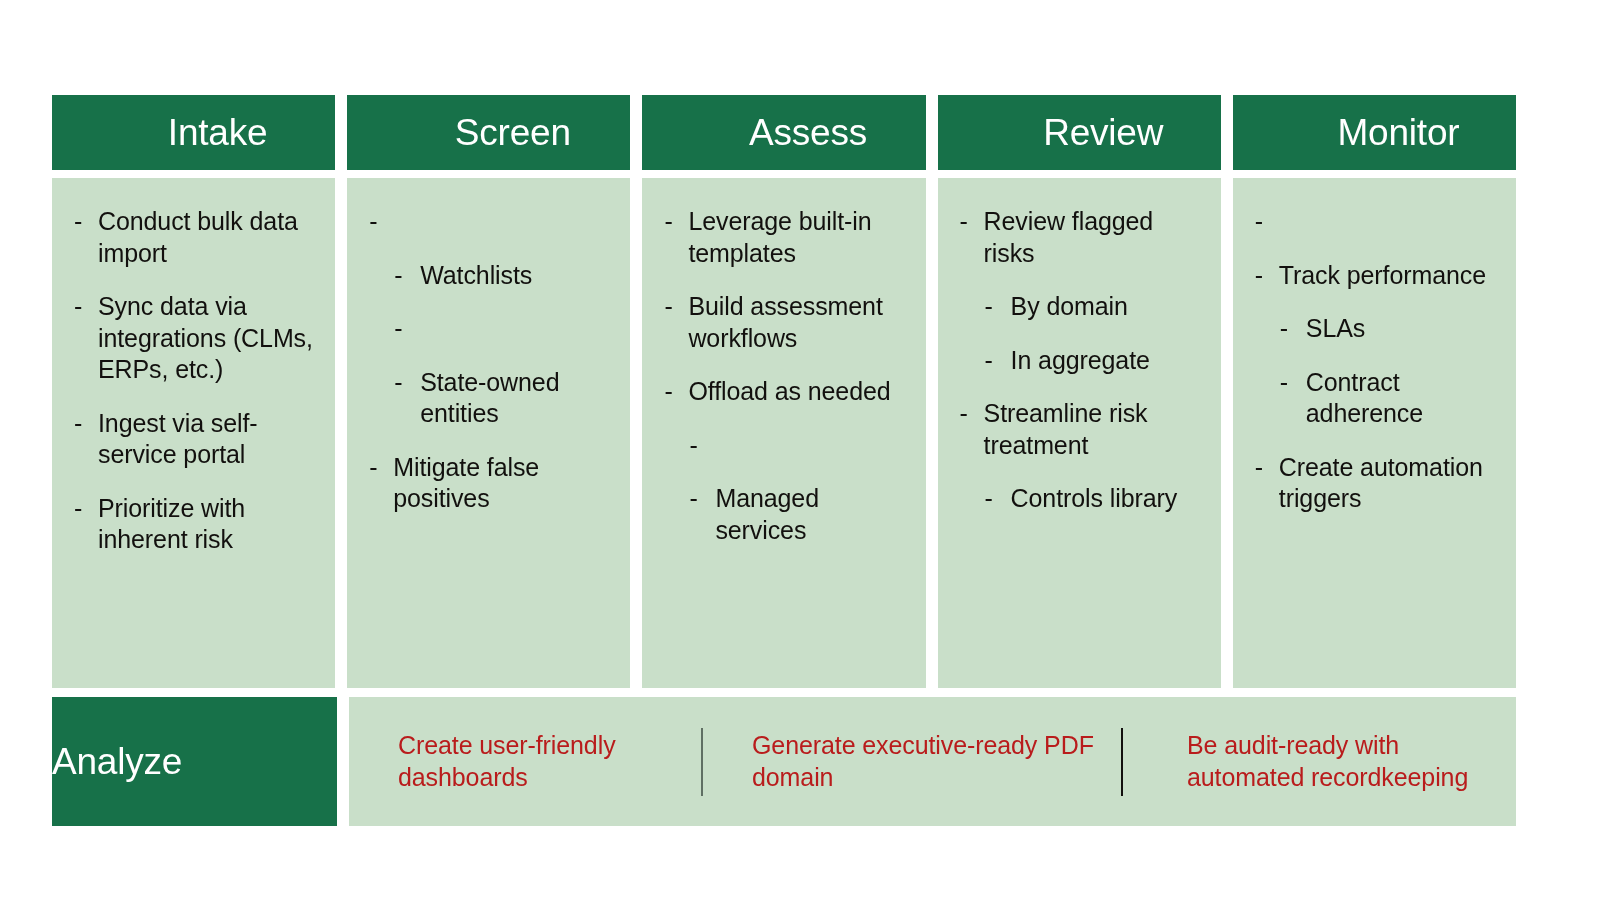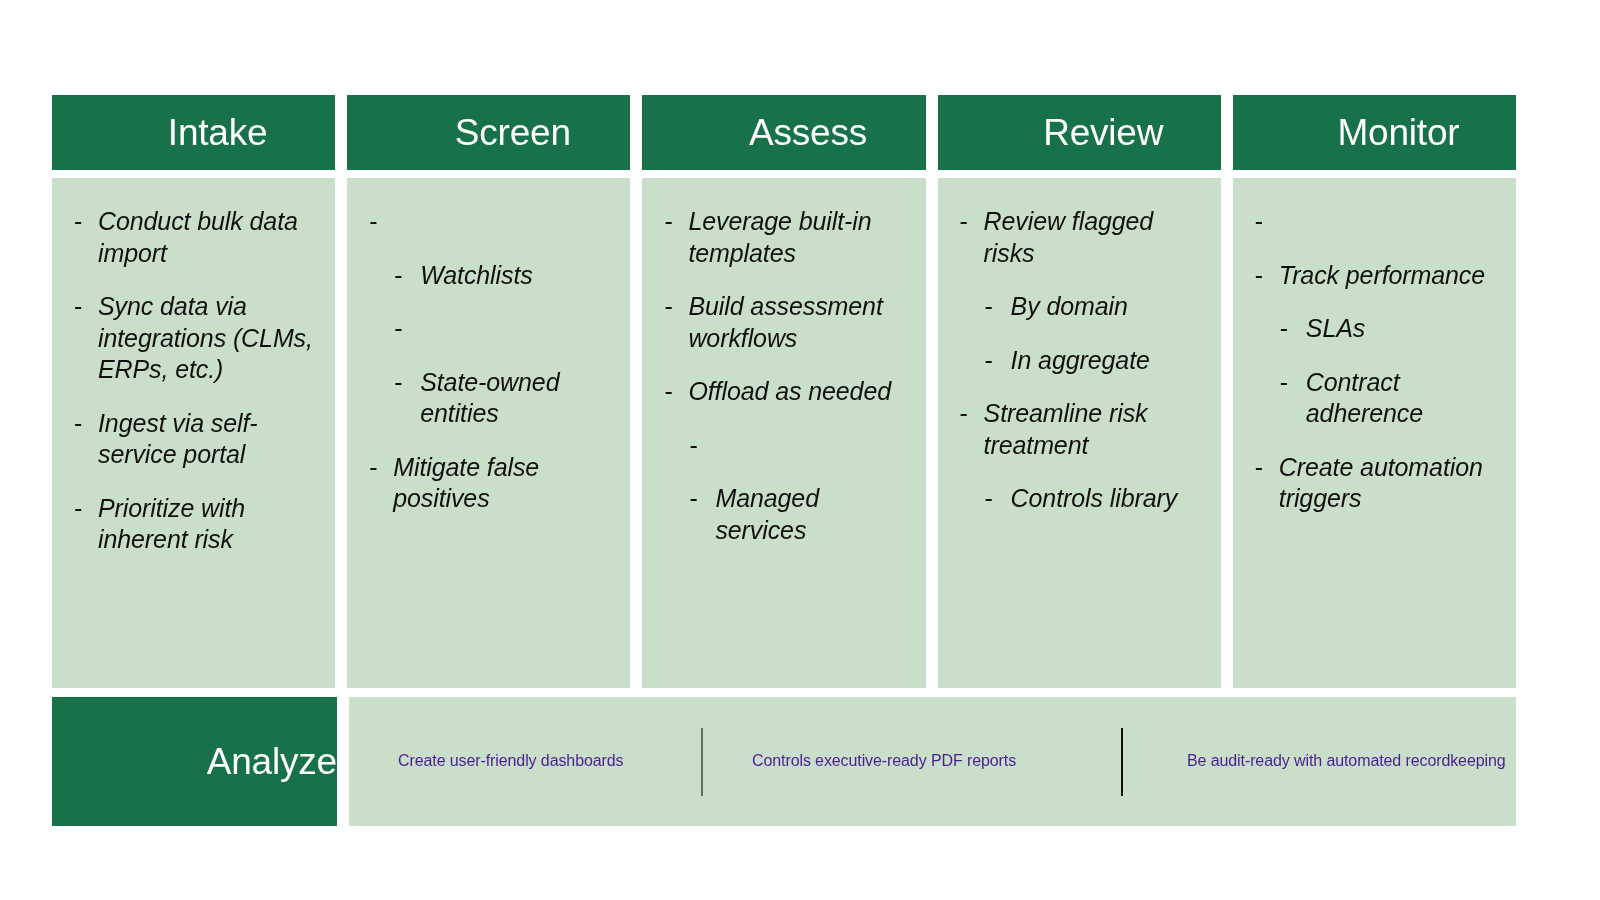--- a/index.html
+++ b/index.html
@@ -82,59 +82,58 @@
     flex: 0 0 auto;
     width: 24px;
     color: #12100e;
     font-size: 25px;
     line-height: 1.26;
   }
   .bullet.lvl2 .bullet-dash { width: 26px; }
   .bullet-text {
     flex: 1 1 auto;
     min-width: 0;
-    font-style: italic;
   }
 
   
   .analyze-row {
     display: flex;
     gap: 12px;
     width: 100%;
     height: 129px;
     margin-top: 9px;
   }
   .analyze-label-box {
     flex: 0 0 285px;
     background: #177149;
     display: flex;
     align-items: center;
-    justify-content: flex-end;
+    justify-content: flex-start;
   }
   .analyze-label {
     color: #ffffff;
     font-size: 37px;
     font-weight: 400;
     line-height: 1;
     letter-spacing: -0.2px;
   }
   .analyze-items {
     flex: 1 1 auto;
     background: #c9dfc9;
     display: flex;
     align-items: center;
     box-sizing: border-box;
   }
   .analyze-item {
     box-sizing: border-box;
     display: flex;
     align-items: center;
     height: 68px;
-    color: #4c1d95;
-    font-size: 16px;
+    color: #b91c1c;
+    font-size: 25px;
     line-height: 1.26;
     letter-spacing: -0.1px;
   }
   .analyze-item.i0 { flex: 0 0 352px; padding-left: 49px; }
   .analyze-item.i1 { flex: 0 0 420px; padding-left: 49px; border-left: 2px solid #5f6f63; }
   .analyze-item.i2 { flex: 1 1 auto;  padding-left: 64px; border-left: 2px solid #12100e; }
 </style>
 </head>
 <body>
 
@@ -288,21 +287,21 @@
 
   <div class="analyze-row">
     <div class="analyze-label-box">
       <span class="analyze-label">Analyze</span>
     </div>
     <div class="analyze-items">
       <div class="analyze-item i0">
         <span>Create user-friendly dashboards</span>
       </div>
       <div class="analyze-item i1">
-        <span>Controls executive-ready PDF reports</span>
+        <span>Generate executive-ready PDF domain</span>
       </div>
       <div class="analyze-item i2">
         <span>Be audit-ready with automated recordkeeping</span>
       </div>
     </div>
   </div>
 
 </div>
 
 </body></html>

